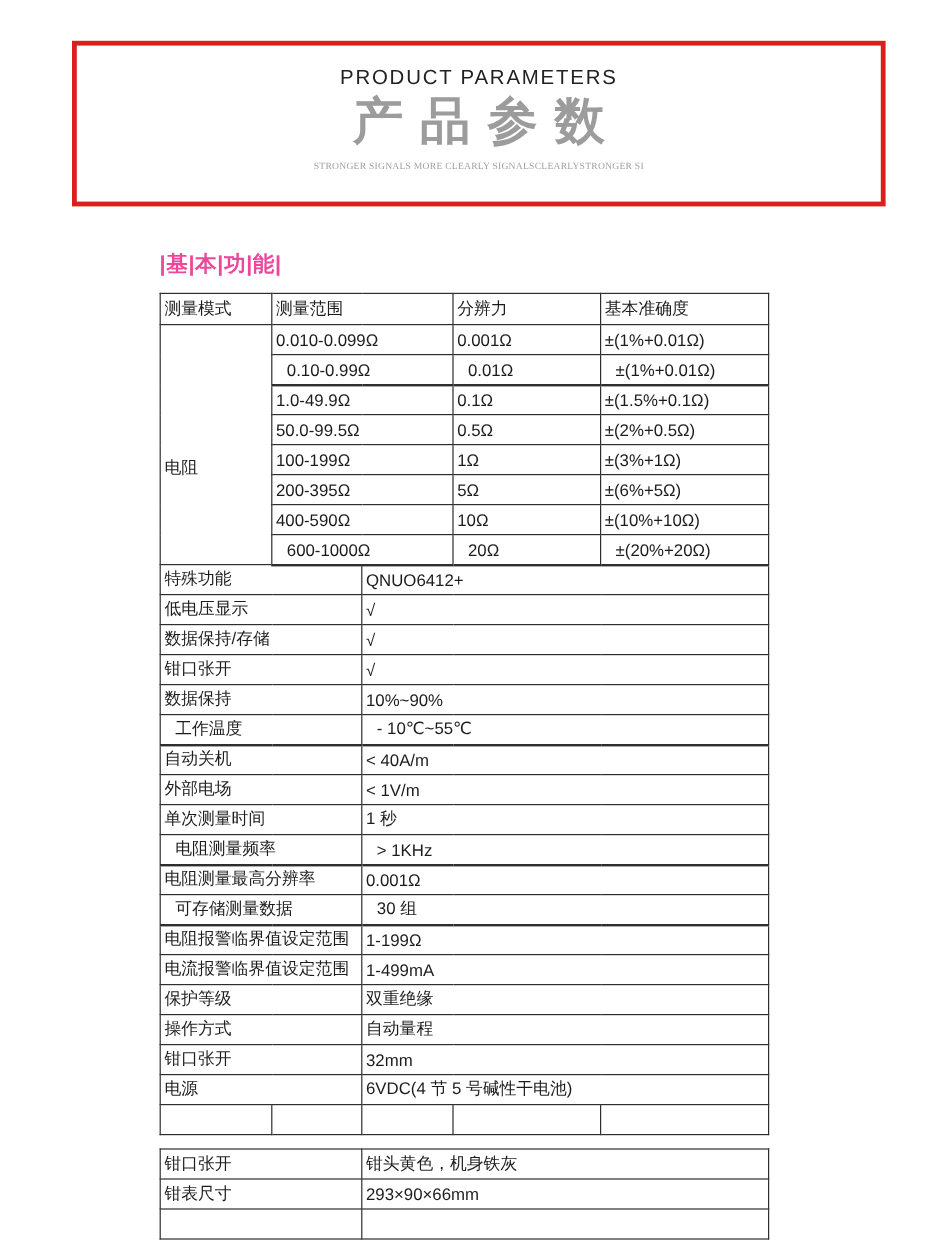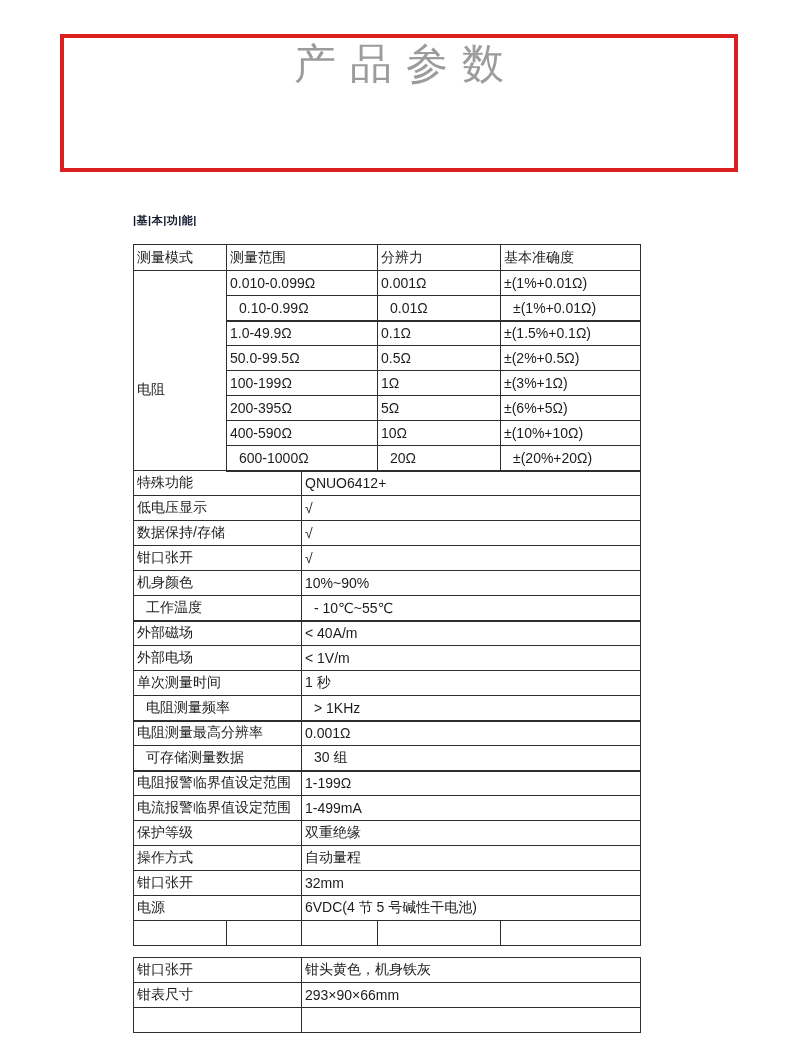--- a/index.html
+++ b/index.html
@@ -23,34 +23,34 @@
   .banner-en {
     margin-top: 17px;
     font-size: 17px; line-height: 20px;
     letter-spacing: 1.5px;
     color: #222222; font-weight: 400;
   }
   .banner-zh {
     margin-top: 5px;
     font-size: 42px; line-height: 42px;
     letter-spacing: 14px; padding-left: 14px;
-    color: #9c9c9c; font-weight: 400;
+    color: #9c9c9c; font-weight: 700;
   }
   .banner-taglines {
     margin-top: 12px;
     font-family: "Liberation Serif", "DejaVu Serif", serif;
     font-size: 8px; line-height: 10px;
     color: #a0a0a0; letter-spacing: 0.2px;
   }
 
   
   .content { position: absolute; left: 133px; top: 212px; width: 510px; }
   .section-title {
-    font-size: 11px; line-height: 16px;
-    font-weight: 600; color: #0f172a;
+    font-size: 18px; line-height: 16px;
+    font-weight: 600; color: #ec4899;
     letter-spacing: 0.5px;
   }
   .section-title.second { margin-top: 16px; }
   table {
     border-collapse: collapse;
     table-layout: fixed;
     width: 507px;
     margin-top: 16px;
   }
   table.general { margin-top: 11px; }
@@ -70,22 +70,24 @@
     padding-top: 39px;
   }
   tr.thick td { border-bottom-width: 2px; padding-left: 12px; }
 </style>
 </head>
 <body>
 
 <div id="page">
 
   <div class="banner">
+    <div class="banner-en">PRODUCT PARAMETERS</div>
     <div class="banner-zh">产品参数</div>
     <div class="banner-taglines">
+      <div>STRONGER SIGNALS MORE CLEARLY SIGNALSCLEARLYSTRONGER SI</div>
     </div>
   </div>
 
   <div class="content">
 
     <div class="section-title">|基|本|功|能|</div>
 
     <table class="basic">
       <colgroup>
         <col style="width:93px">
@@ -154,29 +156,29 @@
         </tr>
         <tr>
           <td colspan="2">数据保持/存储</td>
           <td colspan="3">√</td>
         </tr>
         <tr>
           <td colspan="2">钳口张开</td>
           <td colspan="3">√</td>
         </tr>
         <tr>
-          <td colspan="2">机身颜色</td>
+          <td colspan="2">数据保持</td>
           <td colspan="3">10%~90%</td>
         </tr>
         <tr class="thick">
           <td colspan="2">工作温度</td>
           <td colspan="3">- 10℃~55℃</td>
         </tr>
         <tr>
-          <td colspan="2">外部磁场</td>
+          <td colspan="2">自动关机</td>
           <td colspan="3">&lt; 40A/m</td>
         </tr>
         <tr>
           <td colspan="2">外部电场</td>
           <td colspan="3">&lt; 1V/m</td>
         </tr>
         <tr>
           <td colspan="2">单次测量时间</td>
           <td colspan="3">1 秒</td>
         </tr>

